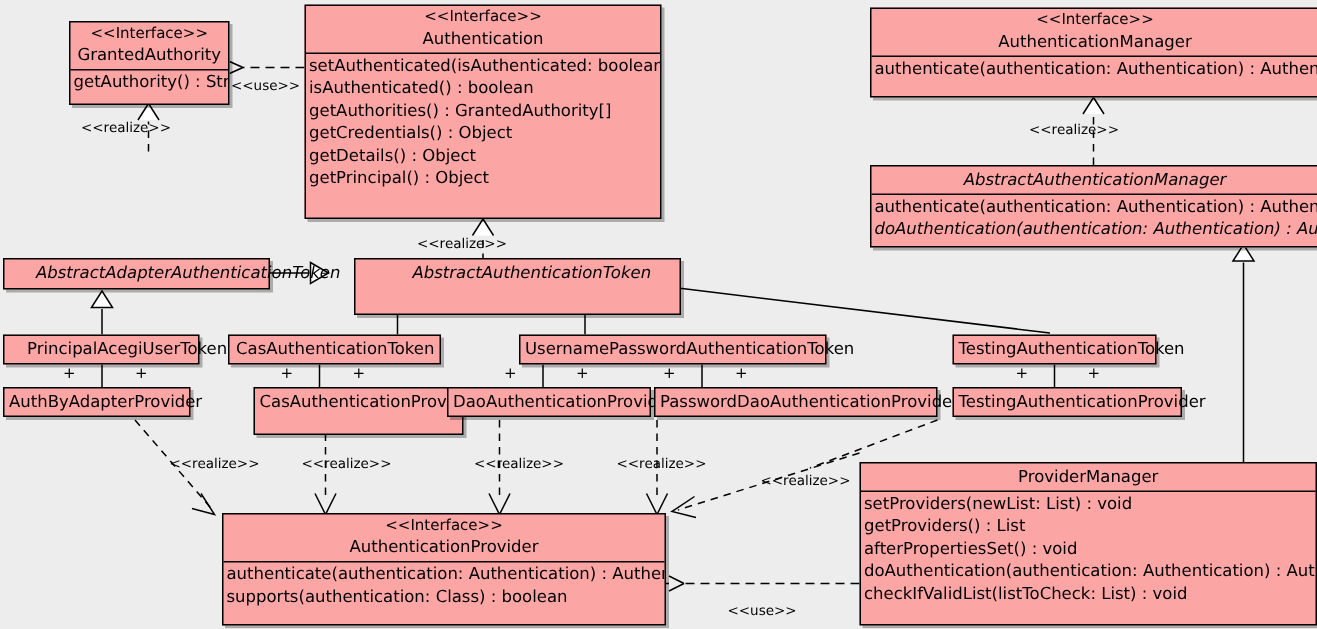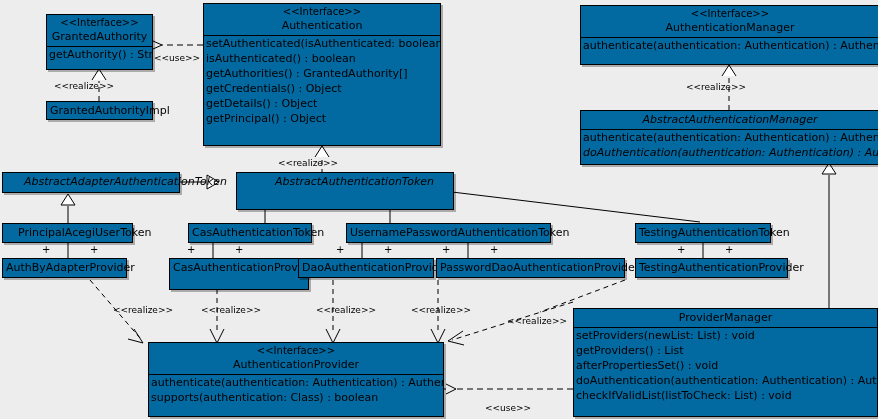--- a/index.html
+++ b/index.html
@@ -16,21 +16,21 @@
     font-family: "DejaVu Sans", sans-serif;
   }
   svg.edges {
     position: absolute;
     left: 0; top: 0;
     width: 878px; height: 419px;
     pointer-events: none;
   }
   .uml-box {
     position: absolute;
-    background: #0369a1;
+    background: #fca5a5;
     border: 1px solid #000000;
     box-sizing: border-box;
     box-shadow: 2px 2px 0 rgba(0,0,0,0.28);
     z-index: 5;
   }
   .hdr {
     text-align: center;
     padding: 1px 2px 2px 2px;
   }
   .stereo {
@@ -250,23 +250,20 @@
     <div class="hdr">
       <span class="stereo">&lt;&lt;Interface&gt;&gt;</span>
       <span class="cname">GrantedAuthority</span>
     </div>
     <div class="sep"></div>
     <div class="ops">
       <div class="op">getAuthority() : String</div>
     </div>
   </div>
 
-  <div class="uml-box" style="left:46px; top:101px; width:107px; height:19px;">
-    <div class="simple-name">GrantedAuthorityImpl</div>
-  </div>
 
   <div class="uml-box" style="left:203px; top:3px; width:238px; height:143px;">
     <div class="hdr">
       <span class="stereo">&lt;&lt;Interface&gt;&gt;</span>
       <span class="cname">Authentication</span>
     </div>
     <div class="sep"></div>
     <div class="ops">
       <div class="op">setAuthenticated(isAuthenticated: boolean) : void</div>
       <div class="op">isAuthenticated() : boolean</div>
@@ -304,21 +301,21 @@
   </div>
 
   <div class="uml-box" style="left:236px; top:172px; width:218px; height:38px;">
     <div class="simple-name abstract">AbstractAuthenticationToken</div>
   </div>
 
   <div class="uml-box" style="left:2px; top:223px; width:131px; height:20px;padding-left:12px;">
     <div class="simple-name">PrincipalAcegiUserToken</div>
   </div>
 
-  <div class="uml-box" style="left:152px; top:223px; width:124px; height:20px;margin-left:36px;">
+  <div class="uml-box" style="left:152px; top:223px; width:142px; height:20px;">
     <div class="simple-name">CasAuthenticationToken</div>
   </div>
 
   <div class="uml-box" style="left:346px; top:223px; width:205px; height:20px;">
     <div class="simple-name">UsernamePasswordAuthenticationToken</div>
   </div>
 
   <div class="uml-box" style="left:2px; top:258px; width:125px; height:20px;">
     <div class="simple-name">AuthByAdapterProvider</div>
   </div>

